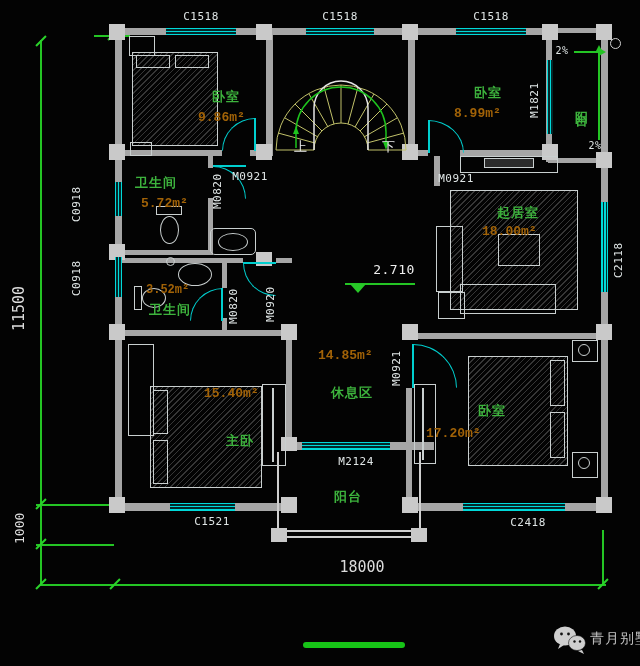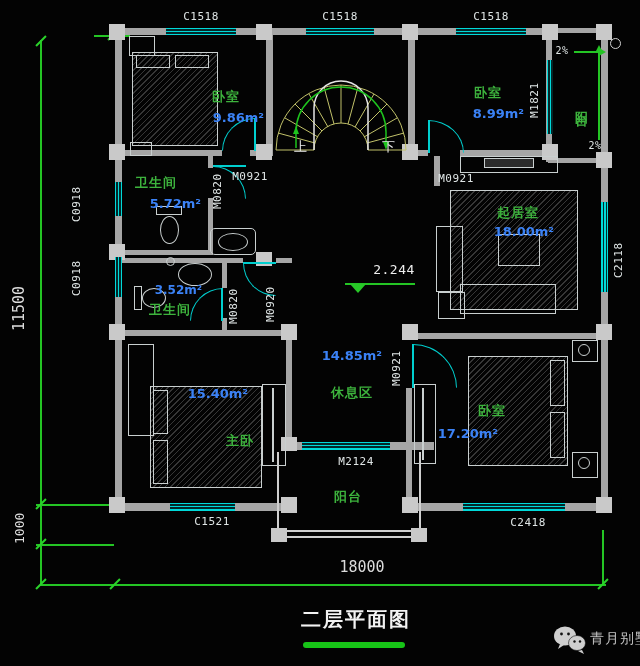--- a/index.html
+++ b/index.html
@@ -12,21 +12,21 @@
   .winv{position:absolute;background:linear-gradient(90deg,#00d9d9 0 1.5px,#03282a 1.5px 3px,#00d9d9 3px 4.5px,#03282a 4.5px 6px,#00d9d9 6px 100%);}
   .grn{position:absolute;background:#24c524;}
   .tick{position:absolute;width:14px;height:2px;background:#2bd32b;transform:rotate(-45deg);}
   .code{position:absolute;color:#dfe5e5;font-family:"DejaVu Sans Mono","Liberation Mono",monospace;
         font-size:11px;letter-spacing:0.5px;text-align:center;white-space:nowrap;}
   .dimt{position:absolute;color:#dcdcdc;font-family:"DejaVu Sans Mono","Liberation Mono",monospace;
         font-size:15px;text-align:center;white-space:nowrap;}
   .vt{writing-mode:vertical-rl;transform:rotate(180deg);text-orientation:mixed;}
   .vtc{writing-mode:vertical-rl;}
   .rname{position:absolute;color:#3db33d;font-size:13px;font-weight:bold;text-align:center;white-space:nowrap;letter-spacing:1px;}
-  .rarea{position:absolute;color:#3b82f6;font-size:13px;font-weight:bold;text-align:right;white-space:nowrap;}
+  .rarea{position:absolute;color:#a16207;font-size:13px;font-weight:bold;text-align:left;white-space:nowrap;font-family:Liberation Mono, monospace;}
   .furn{position:absolute;border:1px solid #c9cfcf;background:transparent;box-sizing:border-box;}
   .hatch{background-image:repeating-linear-gradient(135deg,rgba(235,235,235,.22) 0 1px,transparent 1px 4px);}
   .arc{position:absolute;box-sizing:border-box;border:1.5px solid transparent;background:transparent;}
   .leaf{position:absolute;background:#00cfcf;}
   .wht{position:absolute;color:#eaeaea;font-size:13px;white-space:nowrap;}
 </style>
 </head>
 <body>
 
 <div id="canvas">
@@ -218,40 +218,39 @@
   <div class="rarea" style="left:198px;top:110px;width:66px;">9.86m²</div>
   <div class="rname" style="left:458px;top:84px;width:60px;">卧室</div>
   <div class="rarea" style="left:454px;top:106px;width:70px;">8.99m²</div>
   <div class="rname vtc" style="left:572px;top:78px;height:48px;">阳台</div>
   <div class="rname" style="left:128px;top:174px;width:56px;">卫生间</div>
   <div class="rarea" style="left:141px;top:196px;width:60px;">5.72m²</div>
   <div class="rname" style="left:484px;top:204px;width:68px;">起居室</div>
   <div class="rarea" style="left:482px;top:224px;width:72px;">18.00m²</div>
   <div class="rarea" style="left:146px;top:283px;width:56px;font-size:12px;">3.52m²</div>
   <div class="rname" style="left:142px;top:301px;width:56px;">卫生间</div>
-  <div class="rarea" style="left:184px;top:386px;width:64px;">15.40m²</div>
+  <div class="rarea" style="left:204px;top:386px;width:64px;">15.40m²</div>
   <div class="rname" style="left:220px;top:432px;width:40px;">主卧</div>
   <div class="rarea" style="left:318px;top:348px;width:64px;">14.85m²</div>
   <div class="rname" style="left:324px;top:384px;width:56px;">休息区</div>
   <div class="rname" style="left:464px;top:402px;width:56px;">卧室</div>
   <div class="rarea" style="left:426px;top:426px;width:72px;">17.20m²</div>
   <div class="rname" style="left:328px;top:488px;width:40px;">阳台</div>
 
   <div class="grn" style="left:345px;top:283px;width:70px;height:2px;"></div>
   <div class="abs" style="left:350px;top:284px;width:0;height:0;border-left:8px solid transparent;border-right:8px solid transparent;border-top:9px solid #28c828;"></div>
-  <div class="code" style="left:368px;top:262px;width:52px;font-size:13px;color:#eee;">2.244</div>
+  <div class="code" style="left:368px;top:262px;width:52px;font-size:13px;color:#eee;">2.710</div>
   <div class="code" style="left:551px;top:45px;width:22px;font-size:10px;">2%</div>
   <div class="grn" style="left:574px;top:51px;width:26px;height:2px;"></div>
   <div class="abs" style="left:599px;top:48px;width:0;height:0;border-top:4px solid transparent;border-bottom:4px solid transparent;border-left:7px solid #24c524;"></div>
   <div class="grn" style="left:598px;top:52px;width:2px;height:88px;"></div>
   <div class="abs" style="left:595px;top:45px;width:0;height:0;border-left:4px solid transparent;border-right:4px solid transparent;border-bottom:8px solid #24c524;"></div>
   <div class="code" style="left:584px;top:140px;width:22px;font-size:10px;">2%</div>
   <div class="abs" style="left:610px;top:38px;width:9px;height:9px;border:1px solid #cfcfcf;border-radius:50%;"></div>
 
-  <div class="abs" style="left:296px;top:606px;width:120px;text-align:center;color:#f2f2f2;font-size:20px;font-weight:bold;letter-spacing:2px;">二层平面图</div>
   <div class="abs" style="left:303px;top:642px;width:102px;height:6px;background:#17c417;border-radius:3px;"></div>
   <svg class="abs" style="left:552px;top:624px;" width="36" height="32" viewBox="0 0 36 32">
     <ellipse cx="13" cy="12" rx="11" ry="9.5" fill="#cfcfcf"></ellipse>
     <circle cx="9.5" cy="10" r="1.4" fill="#111"></circle>
       <circle cx="16.5" cy="10" r="1.4" fill="#111"></circle>
     <polygon points="8,20 6,25 12,21" fill="#cfcfcf"></polygon>
     <ellipse cx="25" cy="19" rx="8.5" ry="7.5" fill="#cfcfcf" stroke="#111" stroke-width="0.6"></ellipse>
     <circle cx="22.5" cy="17.5" r="1.2" fill="#111"></circle>
       <circle cx="28" cy="17.5" r="1.2" fill="#111"></circle>
     <polygon points="30,26 32,30 26,27" fill="#cfcfcf"></polygon>

